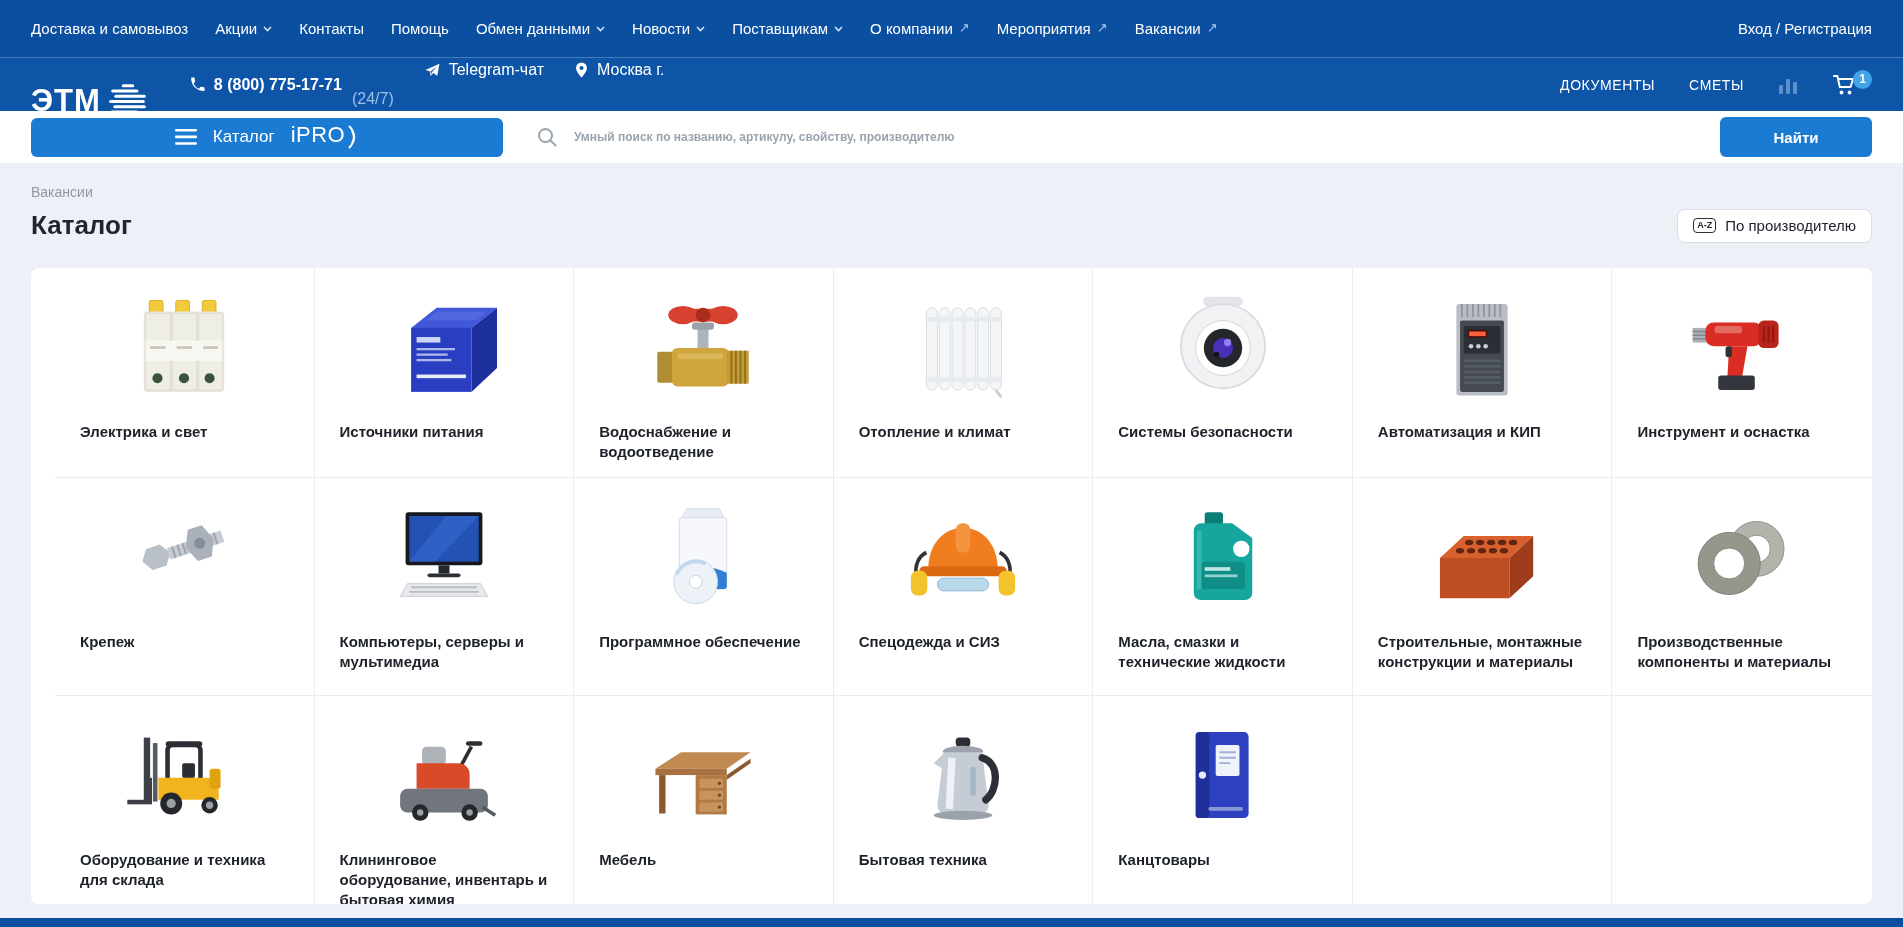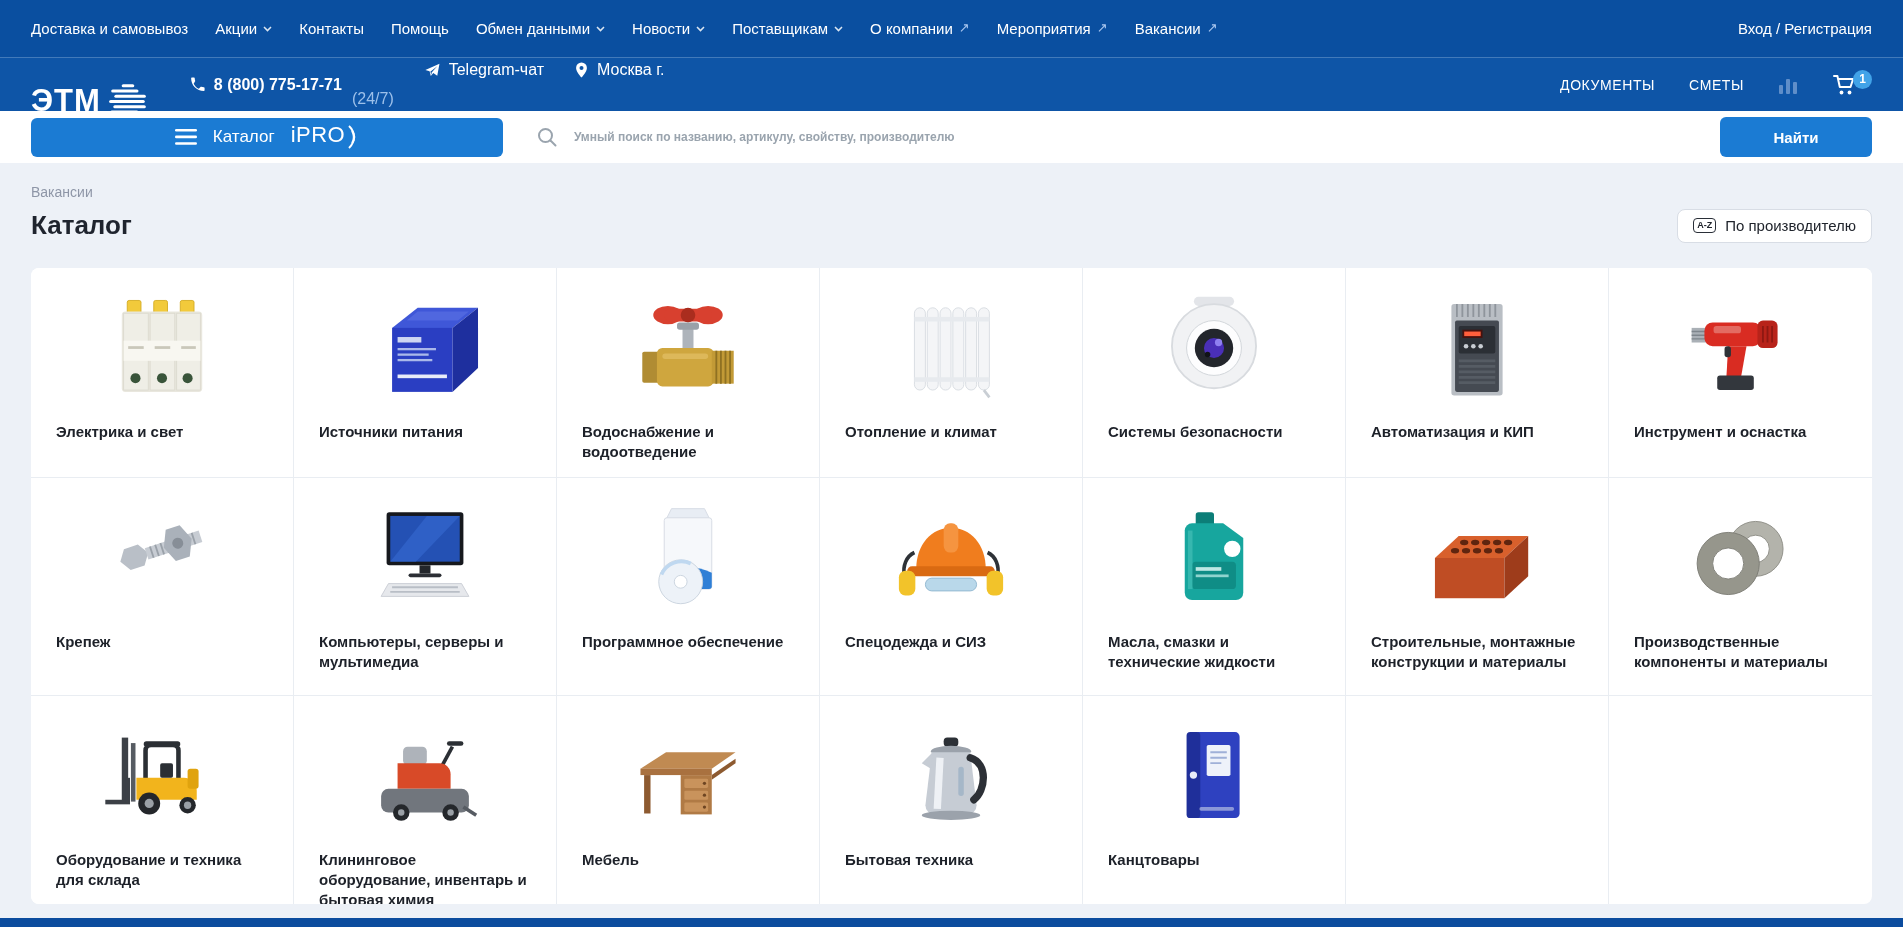--- a/index.html
+++ b/index.html
@@ -70,21 +70,21 @@
     display:flex; align-items:center; gap:9px; padding:0 15px; font-size:15px; color:#20242c;
     cursor:pointer; font-family:"Liberation Sans",sans-serif;
   }
   .az-icon {
     border:1.6px solid #2a2f38; border-radius:4px; font-size:9px; font-weight:bold;
     padding:1px 3px; line-height:1.2; letter-spacing:0;
   }
   
   .grid {
     margin-top:24px; background:#fff; border-radius:8px; overflow:hidden;
-    display:grid; grid-template-columns:repeat(7,1fr); grid-template-rows:210px 218px 208px;
+    display:grid; grid-template-columns:repeat(7,1fr); grid-template-rows:210px 218px 208px;padding-left:24px;
   }
   .tile { border-right:1px solid #e9edf2; border-bottom:1px solid #e9edf2; cursor:pointer;
           display:flex; flex-direction:column; background:#fff; }
   .tile:nth-child(7n) { border-right:none; }
   .tile:nth-child(n+15) { border-bottom:none; }
   .tile-img { height:150px; flex:none; display:flex; align-items:center; justify-content:center; padding-top:10px; }
   .tile-img svg { width:132px; height:128px; }
   .tile-label { padding:4px 25px 0; font-size:15px; line-height:20px; font-weight:600; color:#1d2129; }
   .tile.empty { cursor:default; }
   

